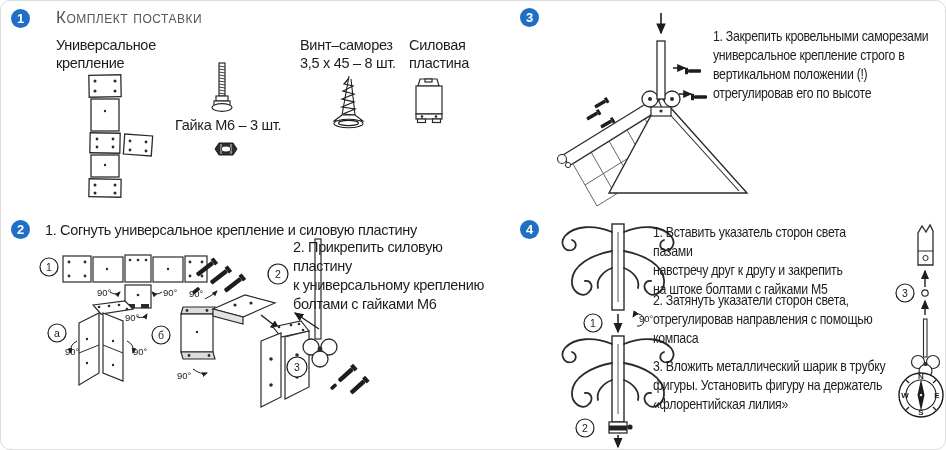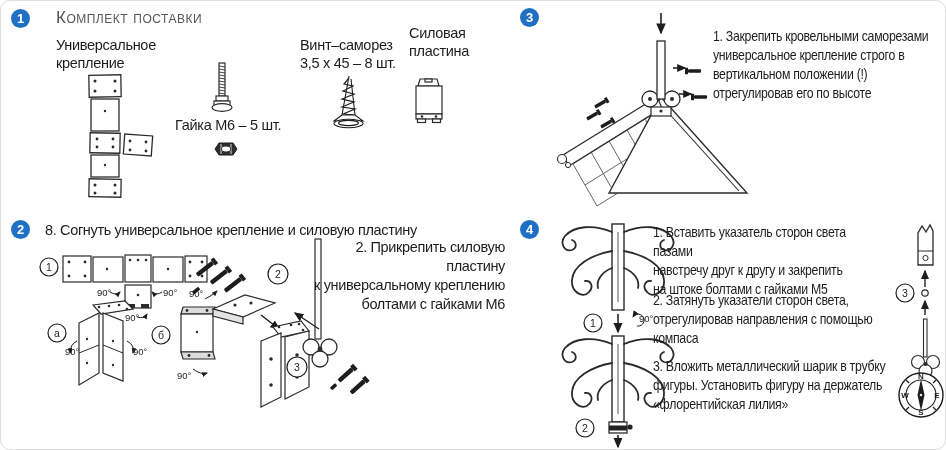--- a/index.html
+++ b/index.html
@@ -6,21 +6,21 @@
   html,body{background:#ffffff}
   body{font-family:"Liberation Sans",sans-serif;color:#1d1d1d}
   .sheet{position:relative;width:946px;height:450px;background:#fff;border:1px solid #dddddd;border-radius:10px;overflow:hidden}
   .abs{position:absolute}
   .badge{width:19px;height:19px;border-radius:50%;background:#1f70c4;color:#fff;
          font-size:13px;font-weight:bold;display:flex;align-items:center;justify-content:center;line-height:1}
   .title{font-variant:small-caps;font-size:17px;letter-spacing:.5px;color:#55565a;font-weight:500}
   .lbl{font-size:14.5px;line-height:1.22;letter-spacing:-.3px;white-space:pre-line}
   .txt{font-size:14.5px;line-height:1.3;letter-spacing:-.35px;white-space:pre-line}
   .cnd{transform:scaleX(.85);transform-origin:0 0;width:276px}
-  .ctr{text-align:right}
+  .ctr{text-align:left}
   svg{display:block;overflow:visible}
   svg text{font-family:"Liberation Sans",sans-serif;fill:#1d1d1d}
   .mkt{font-size:10.5px}
   .ang{font-size:9.5px}
   .cmp{font-size:8px;font-weight:bold}
 </style>
 </head>
 <body>
 
 <div class="sheet">
@@ -64,40 +64,40 @@
   <svg class="abs" style="left:208px;top:60px" width="26" height="52" viewBox="0 0 26 52">
     <g stroke="#2b2b2b" stroke-width="1.2" fill="#fff">
       <rect x="10" y="2" width="6" height="33"></rect>
       <path d="M10 5 L16 6 M10 8 L16 9 M10 11 L16 12 M10 14 L16 15 M10 17 L16 18 M10 20 L16 21 M10 23 L16 24 M10 26 L16 27 M10 29 L16 30 M10 32 L16 33" stroke-width="0.9"></path>
       <rect x="7" y="35" width="12" height="5"></rect>
       <rect x="5" y="40" width="16" height="5"></rect>
       <ellipse cx="13" cy="46.5" rx="10" ry="3.8"></ellipse>
     </g>
   </svg>
 
-  <div class="abs lbl" style="left:174px;top:116px">Гайка М6 – 5 шт.</div>
+  <div class="abs lbl" style="left:174px;top:116px">Гайка М6 – 3 шт.</div>
   <svg class="abs" style="left:211px;top:140px" width="28" height="16" viewBox="0 0 28 16">
     <path d="M3 8 L7 2 H21 L25 8 L21 14 H7 Z" fill="#2e2e2e" stroke="#1d1d1d"></path>
     <path d="M9 3 V13 M19 3 V13" stroke="#ffffff" stroke-width="0.8"></path>
     <ellipse cx="14" cy="8" rx="4.6" ry="2.9" fill="#fff" stroke="#1d1d1d" stroke-width="0.8"></ellipse>
   </svg>
 
   <div class="abs lbl" style="left:299px;top:36px">Винт–саморез
 3,5 х 45 – 8 шт.</div>
   <svg class="abs" style="left:326px;top:74px" width="40" height="56" viewBox="0 0 40 56">
     <g stroke="#1d1d1d" fill="none" stroke-width="1.1">
       <path d="M22 1 L15 40 M24 4 L28 40"></path>
       <path d="M22 3 L17 9 L26 11 L16 16 L27 19 L15 24 L27 27 L15 32 L28 34 L16 39 L28 40" stroke-width="1.2"></path>
       <path d="M15 40 L7 46 H36 L28 40 Z" fill="#fff"></path>
       <ellipse cx="21.5" cy="48.5" rx="14.5" ry="4.2" fill="#fff"></ellipse>
       <ellipse cx="21.5" cy="48" rx="10" ry="2.6"></ellipse>
     </g>
   </svg>
 
-  <div class="abs lbl" style="left:408px;top:24px">Силовая
+  <div class="abs lbl" style="left:408px;top:36px">Силовая
 пластина</div>
   <svg class="abs" style="left:410px;top:76px" width="36" height="48" viewBox="0 0 36 48">
     <g stroke="#2b2b2b" stroke-width="1.2" fill="#fff">
       <path d="M9 2 H26 L28 9 H7 Z"></path>
       <rect x="14" y="2" width="7" height="3"></rect>
       <rect x="5" y="9" width="26" height="28"></rect>
       <rect x="5" y="37" width="26" height="5"></rect>
       <rect x="6.5" y="42" width="8" height="3.5"></rect>
       <rect x="21.5" y="42" width="8" height="3.5"></rect>
     </g>
@@ -168,21 +168,21 @@
 
     <path d="M112 2 V22" stroke="#1d1d1d" stroke-width="1.6" marker-end="url(#ah1)"></path>
   </svg>
 
   <div class="abs txt cnd" style="left:712px;top:26px">1. Закрепить кровельными саморезами
 универсальное крепление строго в
 вертикальном положении (!)
 отрегулировав его по высоте</div>
 
   <div class="abs badge" style="left:10px;top:219px">2</div>
-  <div class="abs txt" style="left:44px;top:220px">8. Согнуть универсальное крепление и силовую пластину</div>
+  <div class="abs txt" style="left:44px;top:220px">1. Согнуть универсальное крепление и силовую пластину</div>
 
   <svg class="abs" style="left:36px;top:246px" width="172" height="78" viewBox="0 0 172 78">
     <defs>
         <marker id="ah2" markerWidth="7" markerHeight="7" refX="5" refY="2.5" orient="auto">
           <path d="M0 0 L6 2.5 L0 5 Z" fill="#1d1d1d"></path>
         </marker>
       </defs>
     <circle cx="12" cy="20" r="9" fill="#fff" stroke="#1d1d1d" stroke-width="1.2"></circle>
     <text class="mkt" x="12" y="23.5" text-anchor="middle">1</text>
     <g stroke="#2b2b2b" stroke-width="1.2" fill="#fff">

